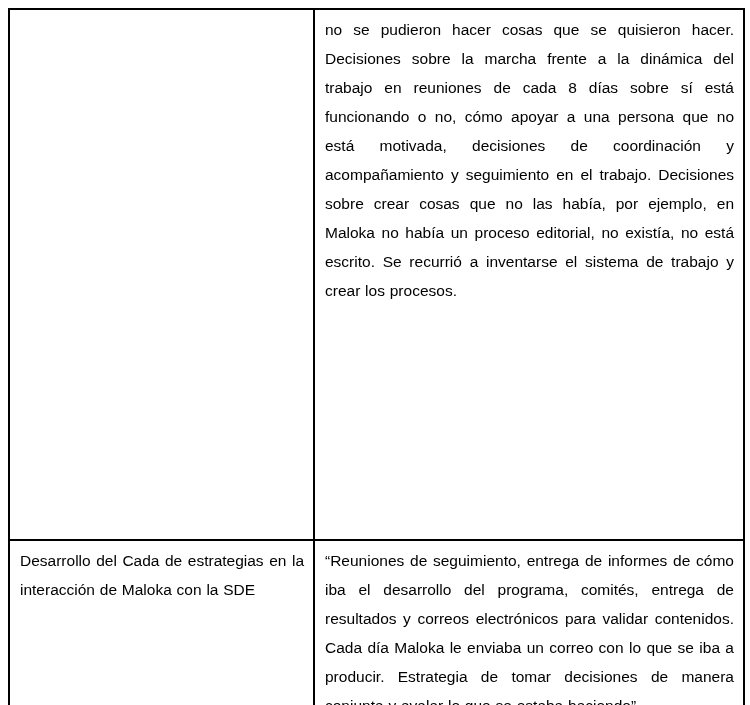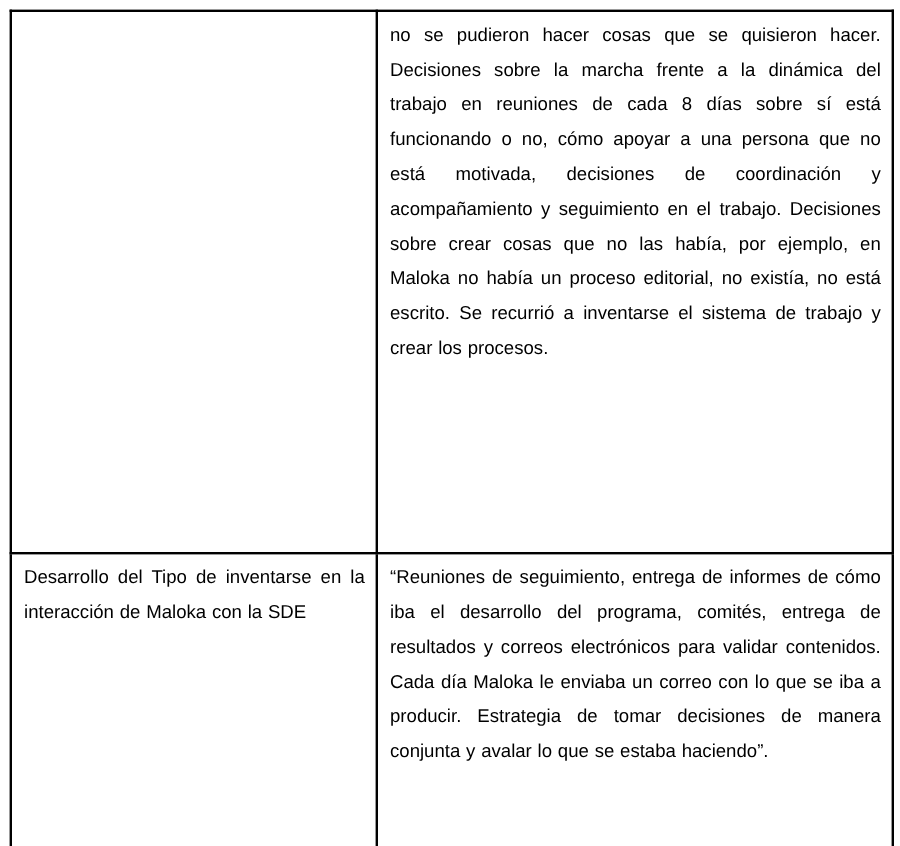--- a/index.html
+++ b/index.html
@@ -35,21 +35,21 @@
       padding: 5px 9px 6px 10px;
       font-size: 15.5px;
       line-height: 29px;
       text-align: justify;
       text-justify: inter-word;
       word-spacing: 0.5px;
       overflow: hidden;
     }
     td.col-left  { width: 305px; }
     td.col-right { width: 430px; }
-    tr.row-first td  { height: 452px; margin-left: 44px; }
+    tr.row-first td  { height: 531px; margin-left: 44px; }
     tr.row-second td { height: 278px; }
     .cell-text {
       display: block;
     }
   </style>
 </head>
 <body>
 
 <div class="page">
   <table class="doc-table">
@@ -57,21 +57,21 @@
       <tr class="row-first">
         <td class="col-left">
           <span class="cell-text"></span>
         </td>
         <td class="col-right">
           <span class="cell-text">no se pudieron hacer cosas que se quisieron hacer. Decisiones sobre la marcha frente a la dinámica del trabajo en reuniones de cada 8 días sobre sí está funcionando o no, cómo apoyar a una persona que no está motivada, decisiones de coordinación y acompañamiento y seguimiento en el trabajo.  Decisiones sobre crear cosas que no las había, por ejemplo, en Maloka no había un proceso editorial, no existía, no está escrito. Se recurrió a inventarse el sistema de trabajo y crear los procesos.</span>
         </td>
       </tr>
       <tr class="row-second">
         <td class="col-left">
-          <span class="cell-text">Desarrollo del Tipo de inventarse en la interacción de Maloka con la SDE</span>
+          <span class="cell-text">Desarrollo del Cada de estrategias en la interacción de Maloka con la SDE</span>
         </td>
         <td class="col-right">
           <span class="cell-text">“Reuniones de seguimiento, entrega de informes de cómo iba el desarrollo del programa, comités, entrega de resultados y correos electrónicos para validar contenidos. Cada día Maloka le enviaba un correo con lo que se iba a producir. Estrategia de tomar decisiones de manera conjunta y avalar lo que se estaba haciendo”.</span>
         </td>
       </tr>
     </tbody>
   </table>
 </div>
 
 </body></html>

